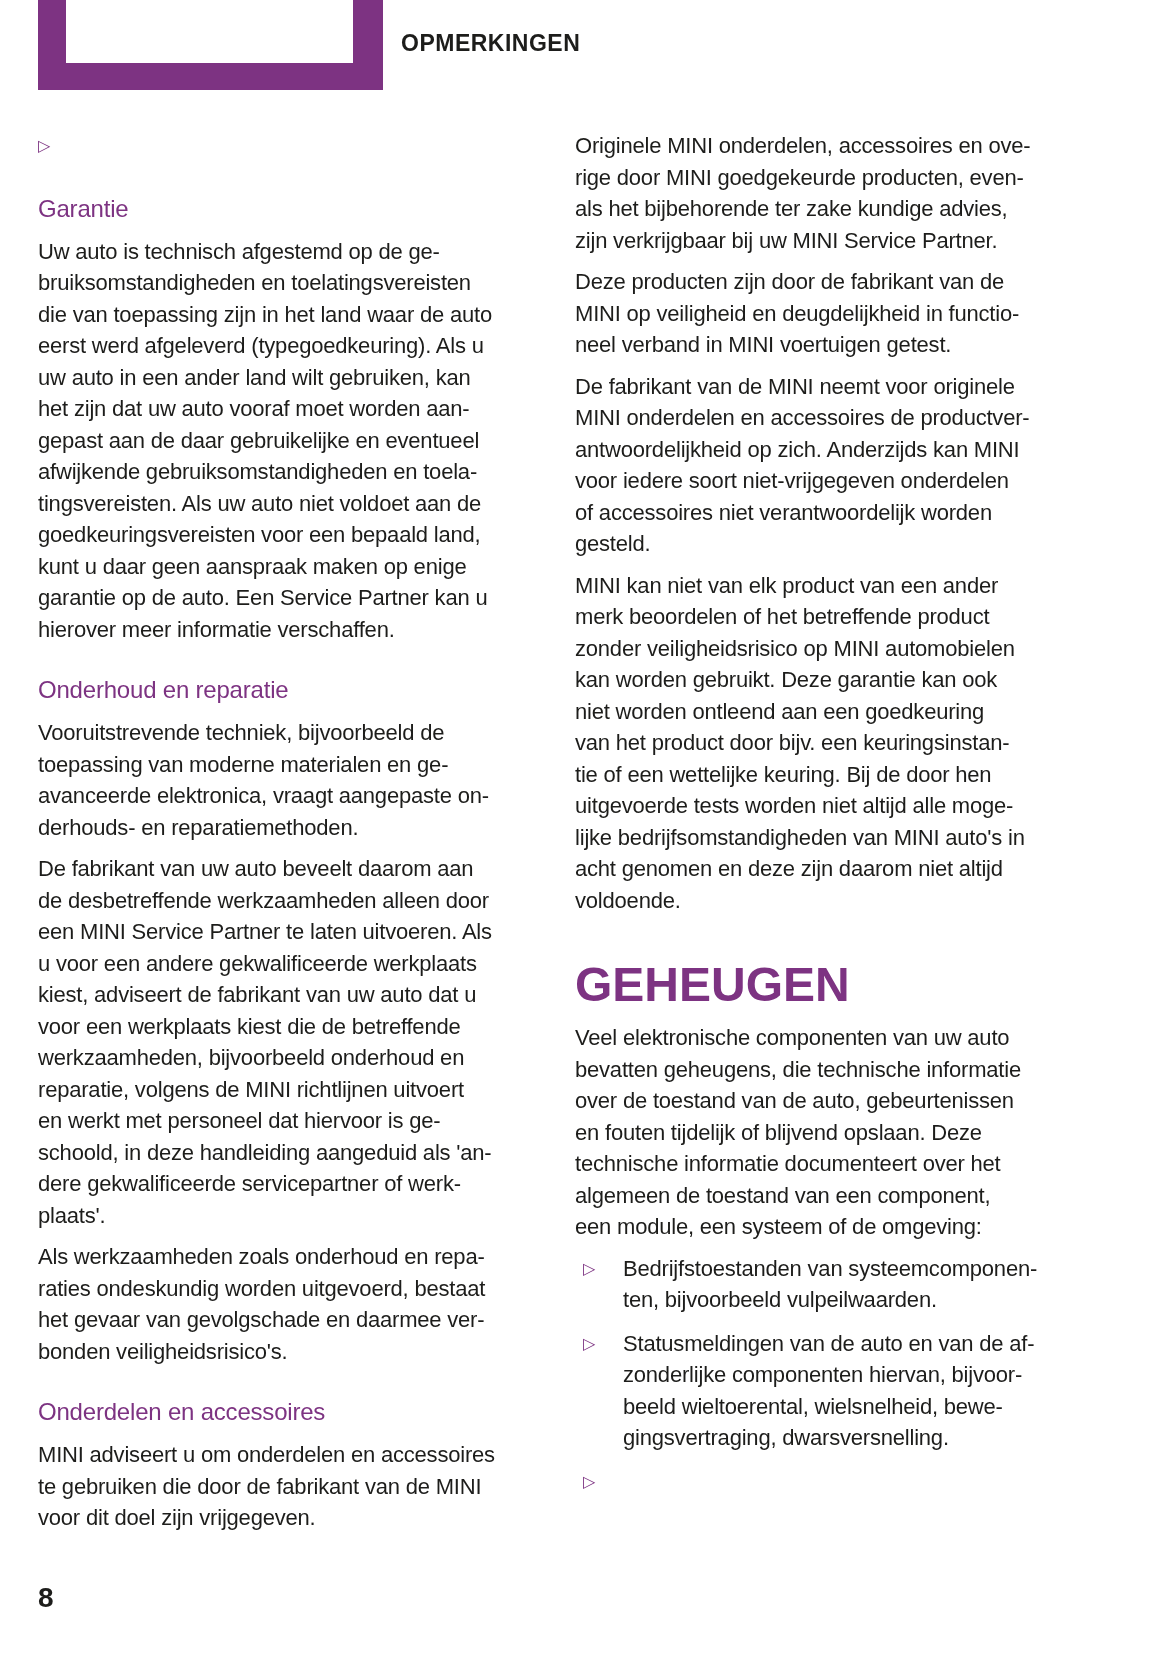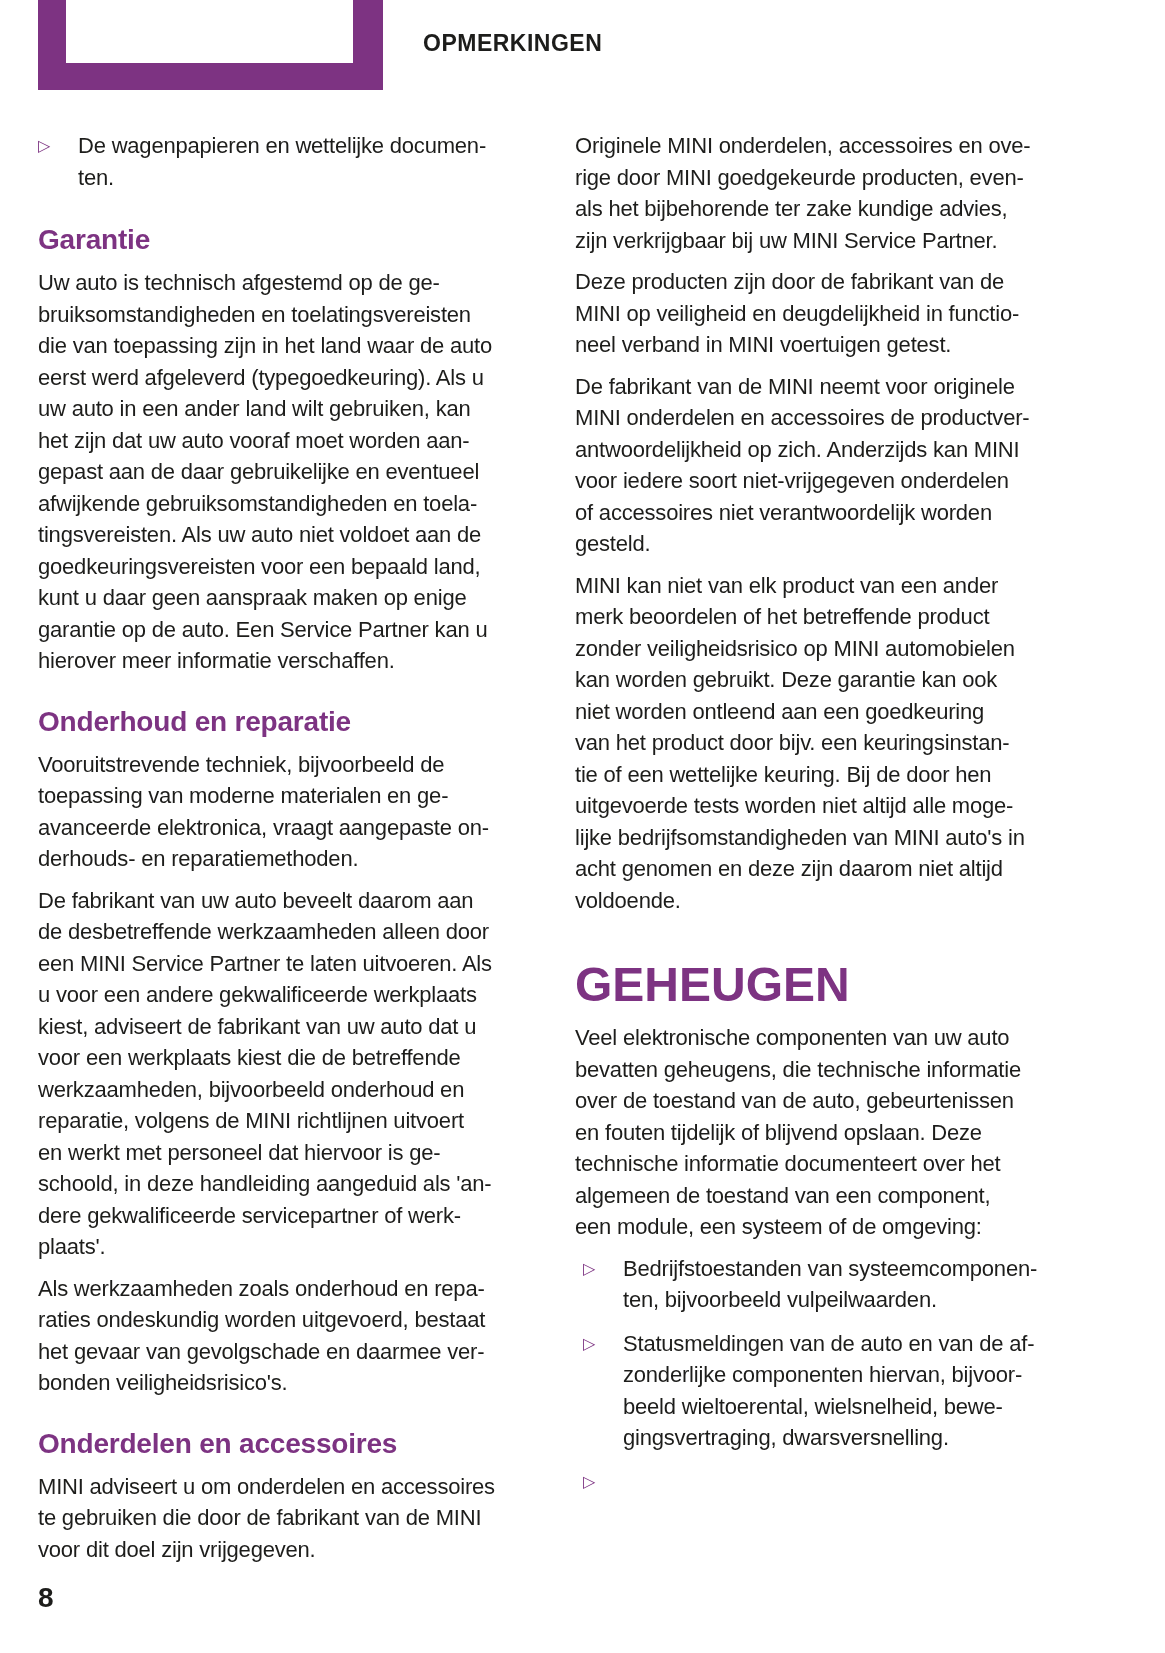--- a/index.html
+++ b/index.html
@@ -19,38 +19,38 @@
   .frame{
     position:absolute;left:38px;top:0;
     width:345px;height:90px;
     box-sizing:border-box;
     border-left:28px solid var(--purple);
     border-right:30px solid var(--purple);
     border-bottom:27px solid var(--purple);
     background:#ffffff;
   }
   .running-head{
-    position:absolute;left:423px;top:30px;
+    position:absolute;left:401px;top:30px;
     font-size:23px;font-weight:bold;letter-spacing:0.5px;
     color:var(--ink);
   }
   .col{
     position:absolute;top:130px;
     display:flex;flex-direction:column;
   }
   .col-left{left:38px;width:500px;}
   .col-right{left:575px;width:512px;}
   p.body{
     margin:0 0 10px 0;
     font-size:22px;line-height:31.5px;letter-spacing:-0.2px;
     white-space:pre;
   }
   h3.section{
     color:var(--purple);
-    font-size:28px;line-height:34px;font-weight:bold;
+    font-size:24px;line-height:34px;font-weight:normal;
     margin:18px 0 10px 0;letter-spacing:-0.2px;
   }
   h2.chapter{
     color:var(--purple);
     font-size:48px;line-height:42px;font-weight:bold;
     margin:38px 0 16px 0;letter-spacing:0;
   }
   .bullet-item{
     display:flex;align-items:flex-start;
     margin:0 0 12px 0;
@@ -75,22 +75,20 @@
 <body>
 
 <div class="frame"></div>
 
 <div class="running-head">OPMERKINGEN</div>
 
 <section class="col col-left">
 
   <div class="bullet-item">
     <span class="marker">▷</span>
-    <span class="bullet-text">De wagenpapieren en wettelijke documen-
-ten.</span>
   </div>
 
   <h3 class="section">Garantie</h3>
   <p class="body">Uw auto is technisch afgestemd op de ge-
 bruiksomstandigheden en toelatingsvereisten
 die van toepassing zijn in het land waar de auto
 eerst werd afgeleverd (typegoedkeuring). Als u
 uw auto in een ander land wilt gebruiken, kan
 het zijn dat uw auto vooraf moet worden aan-
 gepast aan de daar gebruikelijke en eventueel

